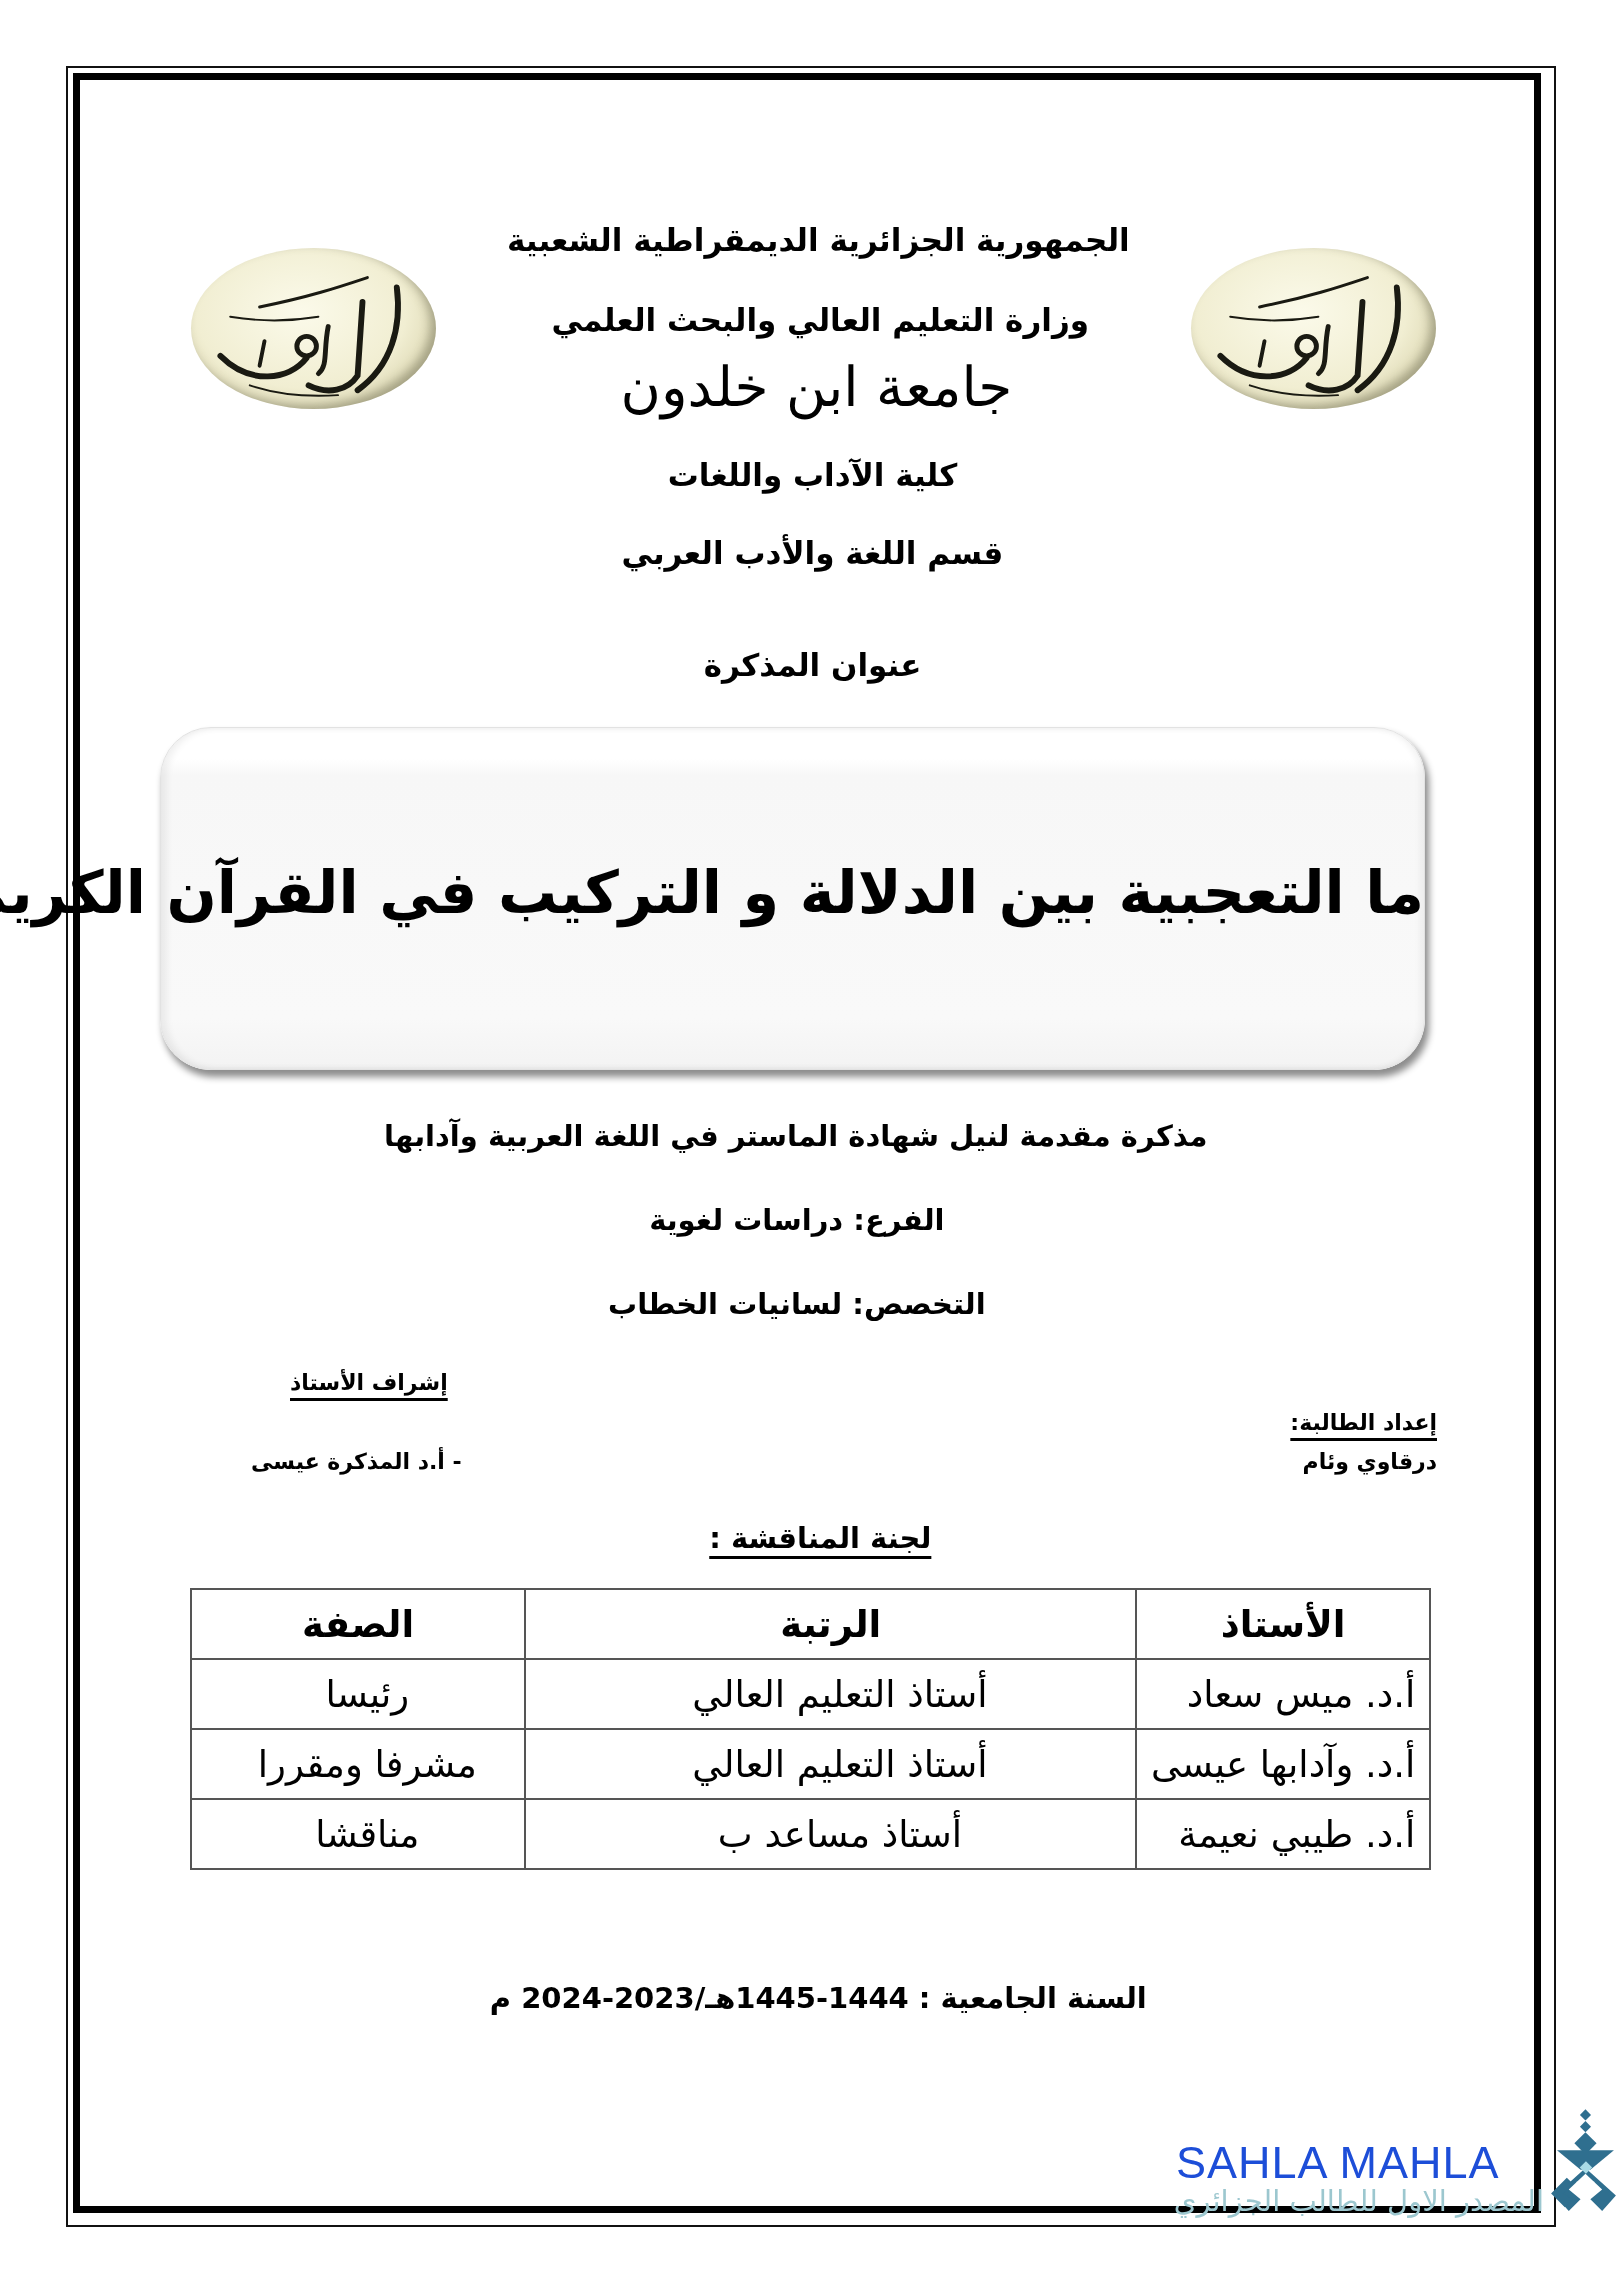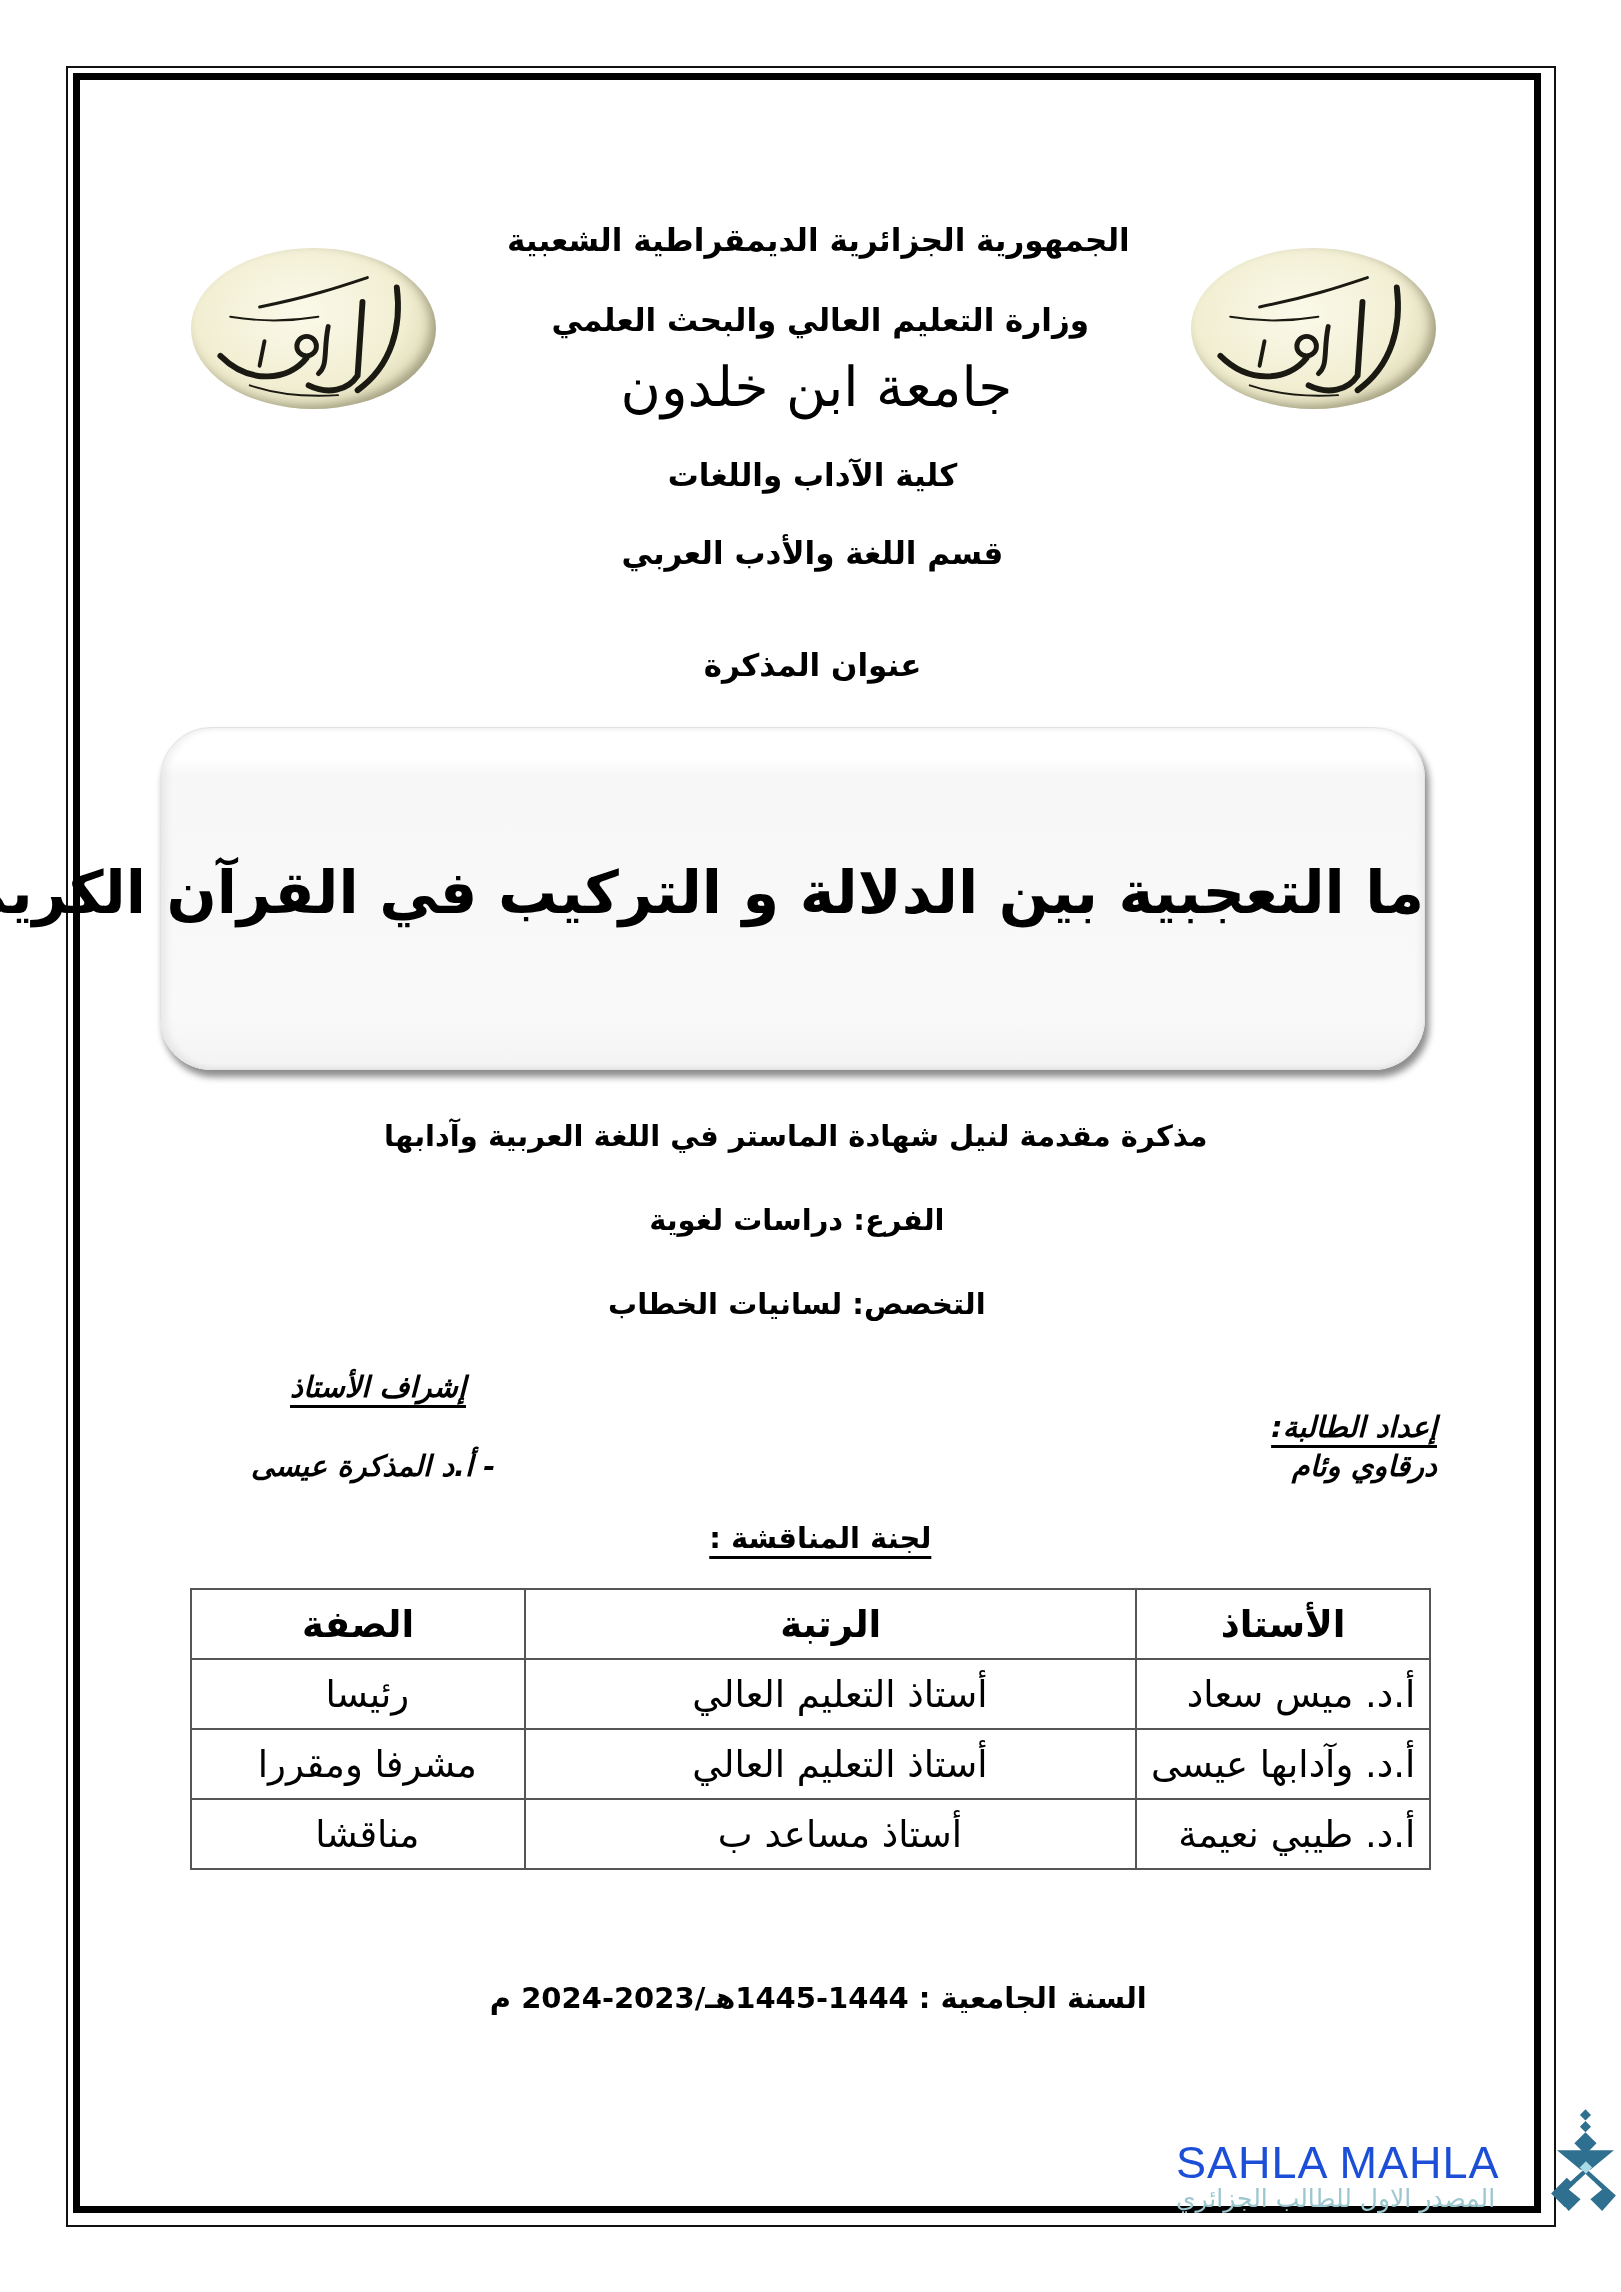--- a/index.html
+++ b/index.html
@@ -15,31 +15,31 @@
           background: radial-gradient(ellipse at 45% 40%, #fbfaea 0%, #f1eed2 55%, #d9d4ae 80%, #a8a37e 100%);
           box-shadow: inset -5.9px -3.9px 9.8px rgba(60,60,40,0.35); overflow:hidden; }
   .logo svg { width:100%; height:100%; }
   .title-box { left:160px; top:727px; width:1263px; height:341px; border-radius:51px;
                background: linear-gradient(#ffffff 0%, #ffffff 9%, #f7f7f7 14%, #f9f9f9 85%, #f3f3f3 100%);
                border:1px solid #e2e2e2;
                box-shadow: 3.9px 6.9px 7.8px rgba(0,0,0,0.45), inset 5.9px 0 7.8px rgba(0,0,0,0.06), inset -3.9px 0 5.9px rgba(0,0,0,0.05); }
   .title-text { position:absolute; left:0; right:0; top:130px; text-align:center; font-size:59px; font-weight:bold; white-space:nowrap; direction:rtl; }
   .sub { font-size:29px; }
   .u { text-decoration:underline; text-decoration-thickness:2.9px; text-underline-offset:7.8px; }
-  .label { font-size:29px; font-weight:bold; white-space:nowrap; direction:rtl;font-style:italic; }
+  .label { font-size:22px; font-weight:bold; white-space:nowrap; direction:rtl; }
   table.jury { position:absolute; left:190px; top:1588px; width:1241px; border-collapse:collapse; direction:rtl; }
   table.jury td, table.jury th { border:2px solid #555; height:68px; font-size:37px; padding:0 13.7px; white-space:nowrap; }
   table.jury th { font-weight:bold; text-align:center; }
   table.jury td { font-weight:normal; }
   table.jury td.c-name { text-align:right; }
   table.jury td.c-rank, table.jury td.c-role { text-align:center;padding-left:32px; }
   .year { font-size:29px; font-weight:bold; }
   .wm-title { left:1176px; top:2137px; width:372px; font-family:"Liberation Sans", sans-serif; font-size:45px; letter-spacing:1px;
               color:#1d4ed8; white-space:nowrap; direction:ltr; text-align:left; font-weight:normal; }
-  .wm-sub { left:1176px; top:2184px; width:368px; font-size:25px; color:#9cc7cf; white-space:nowrap; direction:rtl; text-align:left; }
+  .wm-sub { left:1176px; top:2184px; width:368px; font-size:29px; color:#9cc7cf; white-space:nowrap; direction:rtl; text-align:center; }
   .wm-logo { left:1547px; top:2109px; width:73px; height:108px; }
 </style>
 </head>
 <body>
 
 <div class="abs frame-outer"></div>
 <div class="abs frame-inner"></div>
 
 <div class="abs logo" style="left:191px; top:248px;">
   <svg viewBox="0 0 250 164">

